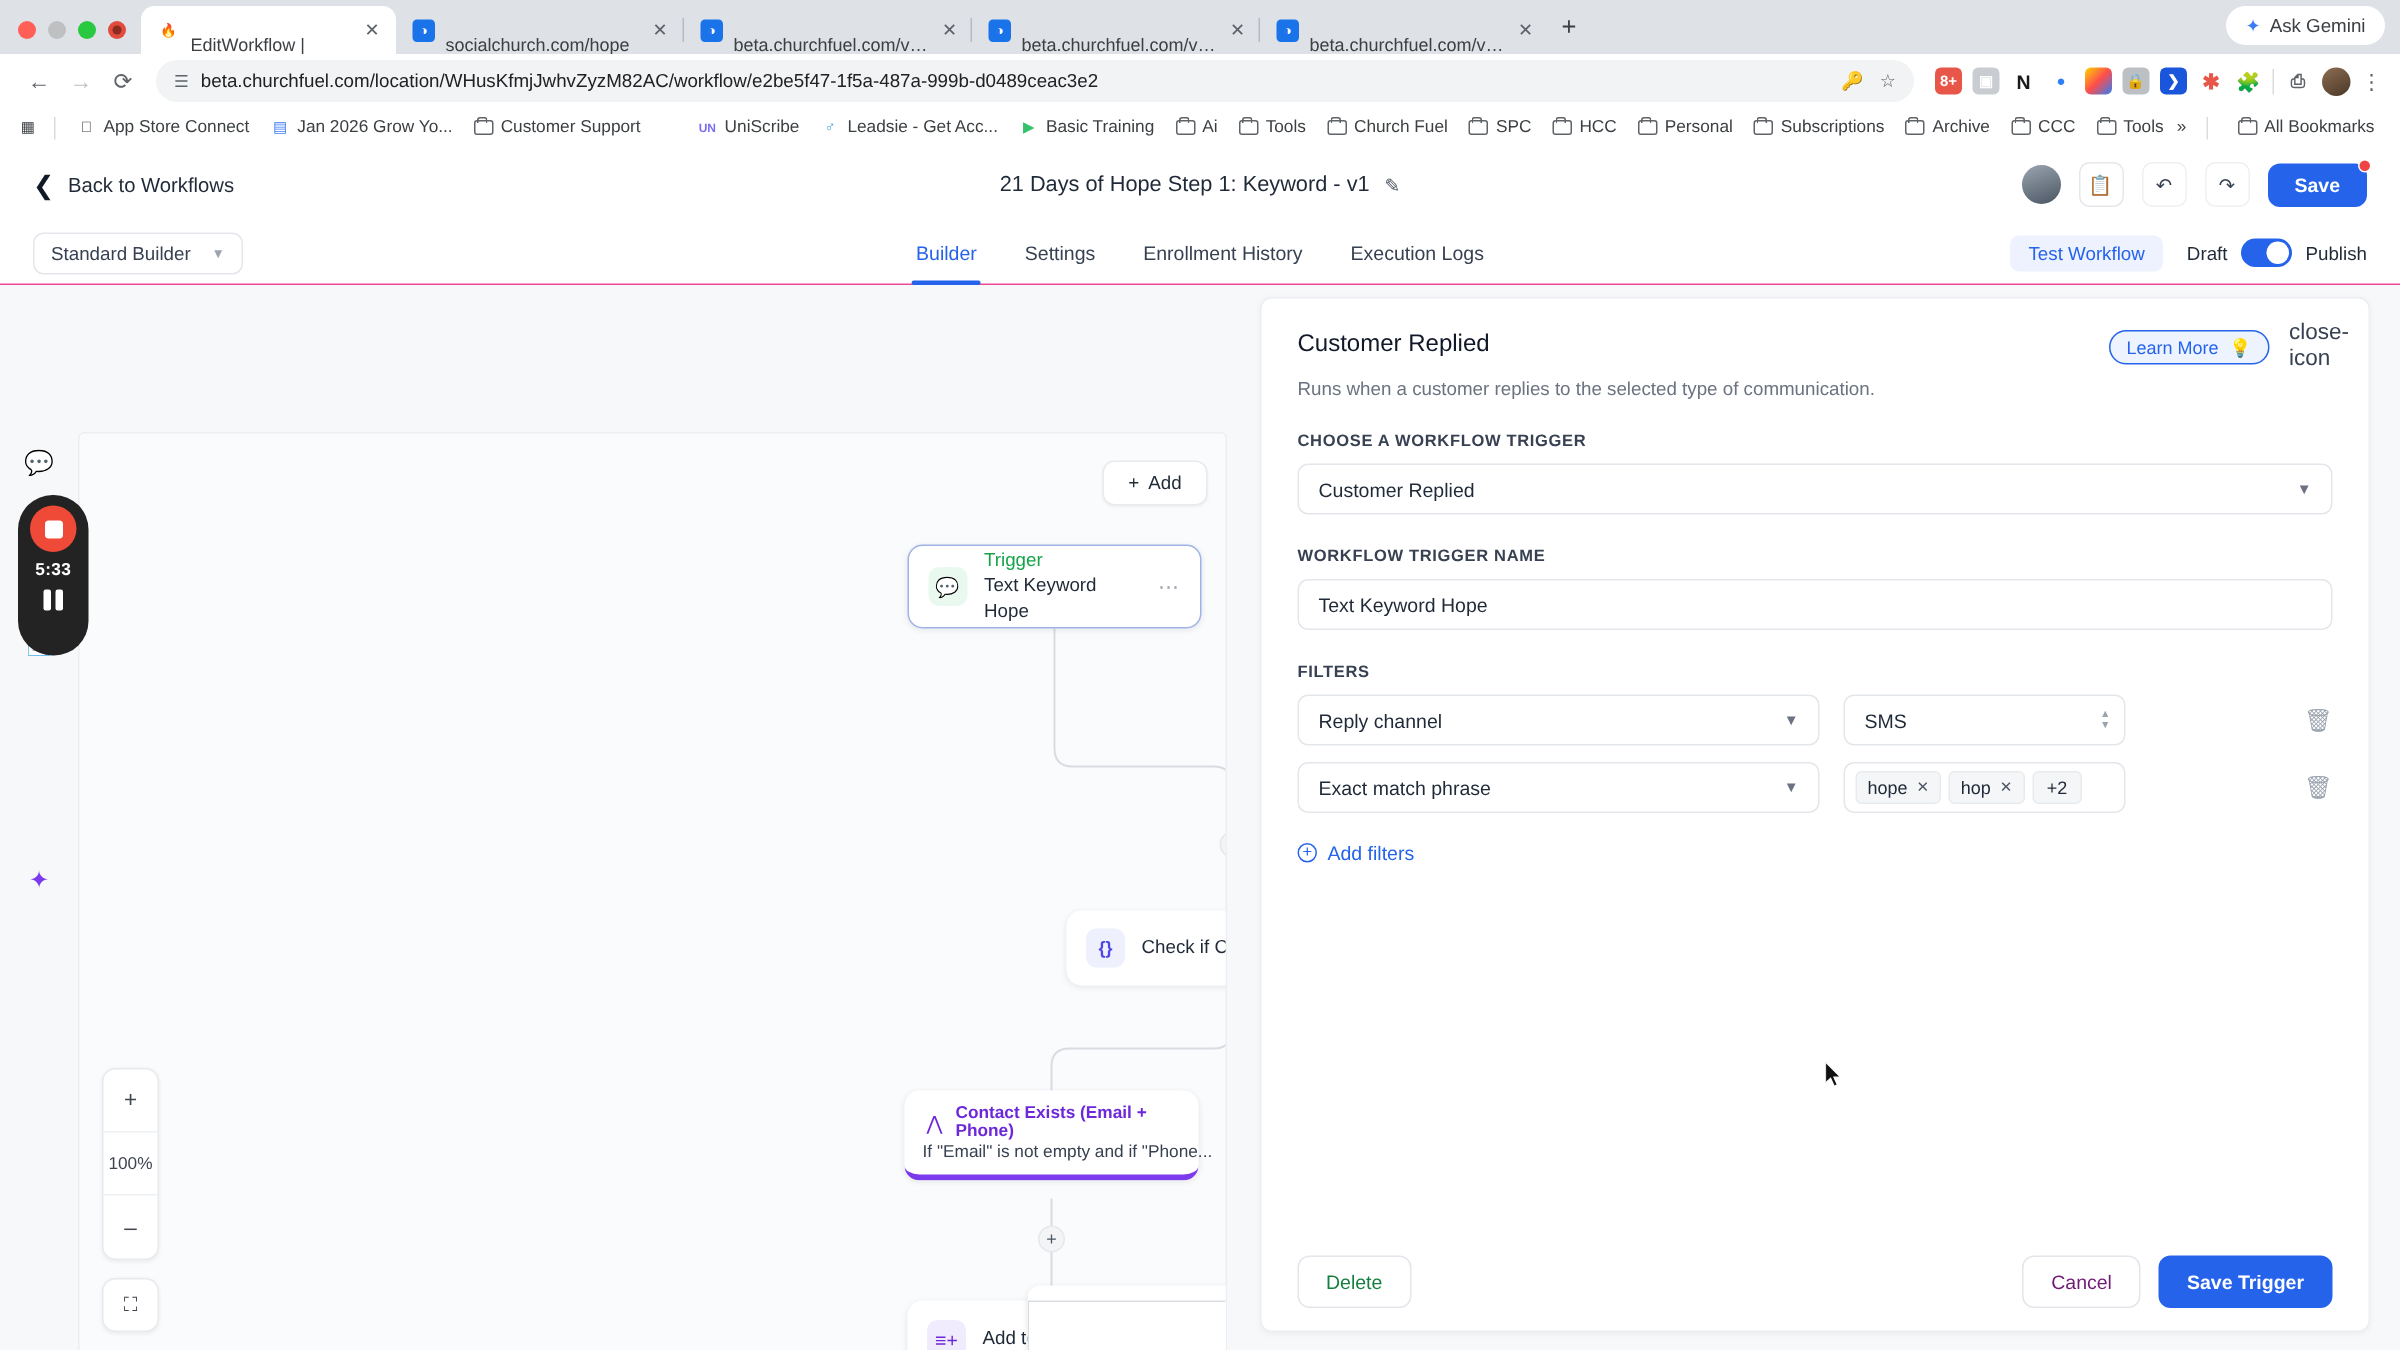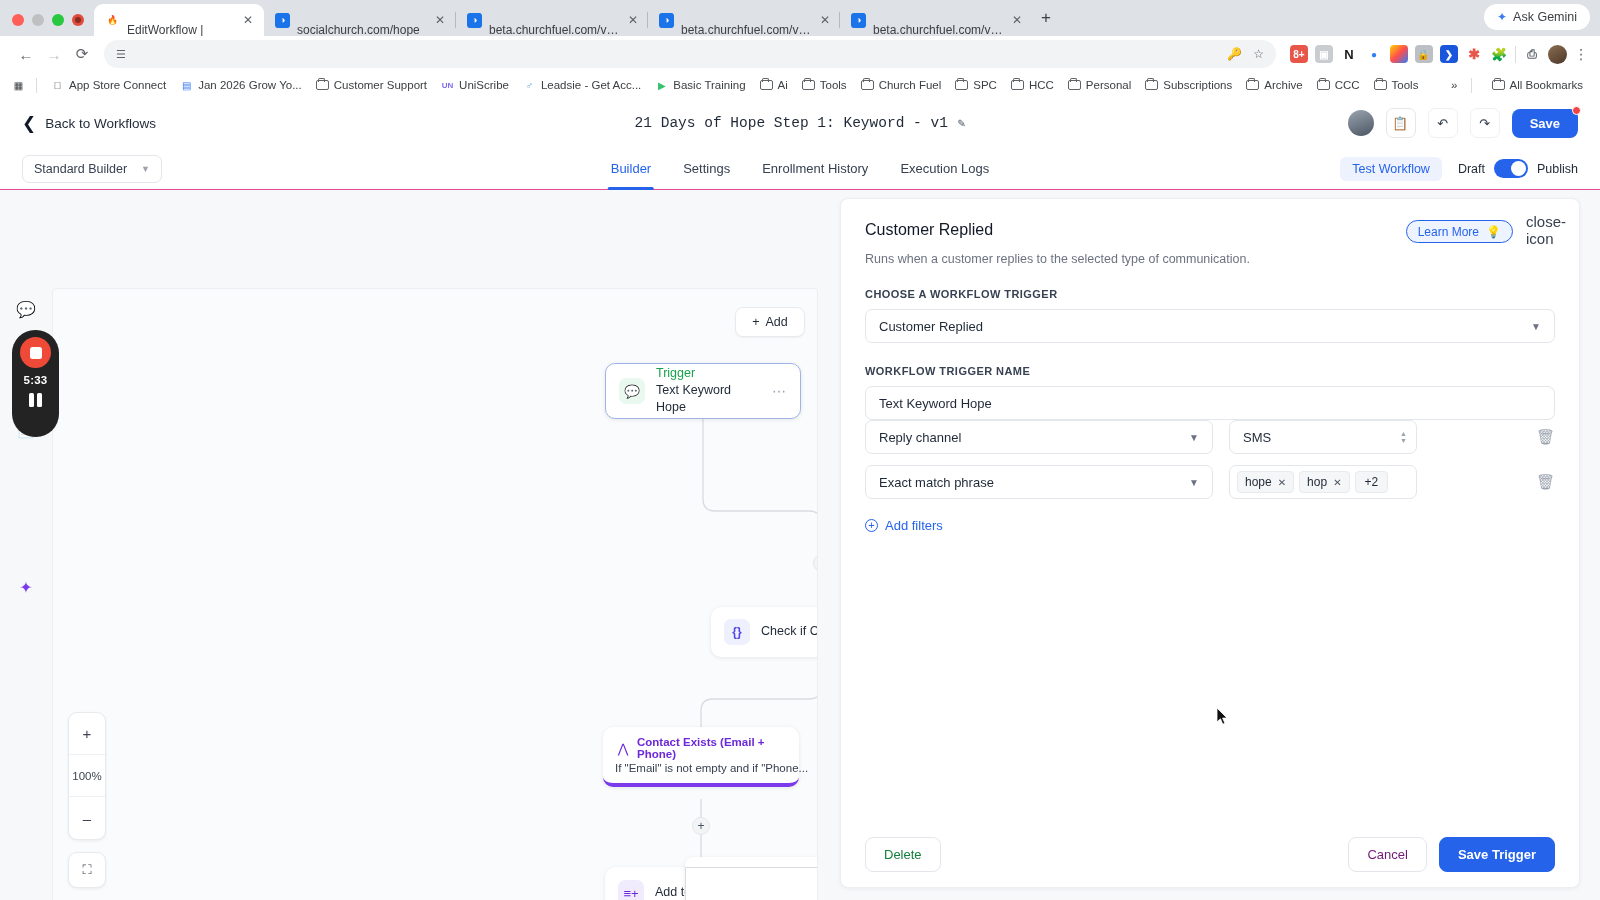--- a/index.html
+++ b/index.html
@@ -54,21 +54,21 @@
   .folder { width:13px;height:10px; border:1.3px solid #5f6368; border-radius:2px; position:relative;}
   .folder::before{content:"";position:absolute;left:1px;top:-3px;width:5px;height:3px;border:1.3px solid #5f6368;border-bottom:none;border-radius:2px 2px 0 0;}
   .bm-sep{width:1px;height:15px;background:#dadce0;margin:0 7px;}
   .allbm{margin-left:auto;display:flex;align-items:center;gap:6px;}
 
   
   .app { position:absolute; left:0; top:98px; width:1600px; height:802px; background:#f7f8fa; }
   .apphead { position:relative; height:50px; background:#fff; display:flex; align-items:center; padding:0 22px; }
   .backlink { display:flex; align-items:center; gap:9px; font-size:13.5px; color:#1f2937; }
   .chev-l { font-size:17px; color:#111827; line-height:1; }
-  .wftitle { position:absolute; left:50%; transform:translateX(-50%); display:flex; align-items:flex-end; gap:10px; font-size:14.5px; color:#1f2937; white-space:nowrap;font-family:Liberation Mono, monospace; }
+  .wftitle { position:absolute; left:50%; transform:translateX(-50%); display:flex; align-items:flex-end; gap:10px; font-size:14.5px; color:#1f2937; white-space:nowrap; }
   .pencil { color:#4b5563; font-size:12.5px; }
   .headright { margin-left:auto; display:flex; align-items:center; gap:12px; }
   .hdr-avatar { width:26px;height:26px;border-radius:50%; background:linear-gradient(160deg,#9aa5b1,#4b5563); }
   .iconbtn { width:30px;height:30px; border:1px solid #e5e7eb; border-radius:7px; background:#fff; display:flex;align-items:center;justify-content:center; color:#374151; font-size:13px; }
   .iconbtn.noborder{border-color:#eef0f3;}
   .savebtn { position:relative; background:#2563eb; color:#fff; font-size:13px; font-weight:600; border-radius:8px; padding:7px 18px; }
   .savedot { position:absolute; right:-3px; top:-3px; width:9px;height:9px;border-radius:50%;background:#ef4444;border:1.5px solid #fff;}
 
   .subhead { position:relative; height:42px; background:#fff; border-bottom:1px solid #ec4899; display:flex; align-items:center; padding:0 22px; }
   .builder-select { width:140px; height:28px; border:1px solid #e3e6ea; border-radius:7px; background:#fff; display:flex; align-items:center; padding:0 11px; font-size:12.5px; color:#374151;}
@@ -201,20 +201,21 @@
       <span>Ask Gemini</span>
     </div>
   </div>
 
   <div class="omnibar">
     <div class="navbtn">←</div>
     <div class="navbtn dim">→</div>
     <div class="navbtn">⟳</div>
     <div class="urlbox">
       <span style="font-size:11px;color:#5f6368;">☰</span>
+      <span class="urltext">beta.churchfuel.com/location/WHusKfmjJwhvZyzM82AC/workflow/e2be5f47-1f5a-487a-999b-d0489ceac3e2</span>
       <span class="urlright">
         <span>🔑</span>
         <span>☆</span>
       </span>
     </div>
     <div class="exts">
       <span class="ext" style="background:#e8564a;">8+</span>
       <span class="ext" style="background:#c9ccd1;">▣</span>
       <span class="ext" style="background:#fff;color:#1a1a1a;font-size:13px;">N</span>
       <span class="ext" style="background:#fff;color:#2d7ff9;">●</span>
@@ -241,21 +242,21 @@
         <span class="bmico" style="color:#3d7cf4;">▤</span>
         <span>Jan 2026 Grow Yo...</span>
       </div>
     <div class="bm">
         <span class="bmico">
           <span class="folder"></span>
         </span>
         <span>Customer Support</span>
       </div>
     <div class="bm">
-        <span class="bmico" style="color:#7c6df0;font-size:8px;font-weight:bold;">UN</span>
+        <span class="bmico" style="color:#7c6df0;font-size:8px;font-weight:bold;margin-left:24px;">UN</span>
         <span>UniScribe</span>
       </div>
     <div class="bm">
         <span class="bmico" style="color:#4aa3df;">♂</span>
         <span>Leadsie - Get Acc...</span>
       </div>
     <div class="bm">
         <span class="bmico" style="color:#34c26d;">▶</span>
         <span>Basic Training</span>
       </div>
@@ -474,20 +475,21 @@
       <div class="select">
         <span>Customer Replied</span>
         <span class="cv">▼</span>
       </div>
 
       <div class="flabel">WORKFLOW TRIGGER NAME</div>
       <div class="textinput">
         <span>Text Keyword Hope</span>
       </div>
 
+      <div class="flabel">FILTERS</div>
 
       <div class="filterrow">
         <div class="f-left">
           <div class="select">
             <span>Reply channel</span>
             <span class="cv">▼</span>
           </div>
         </div>
         <div class="f-right">
           <div class="textinput">

